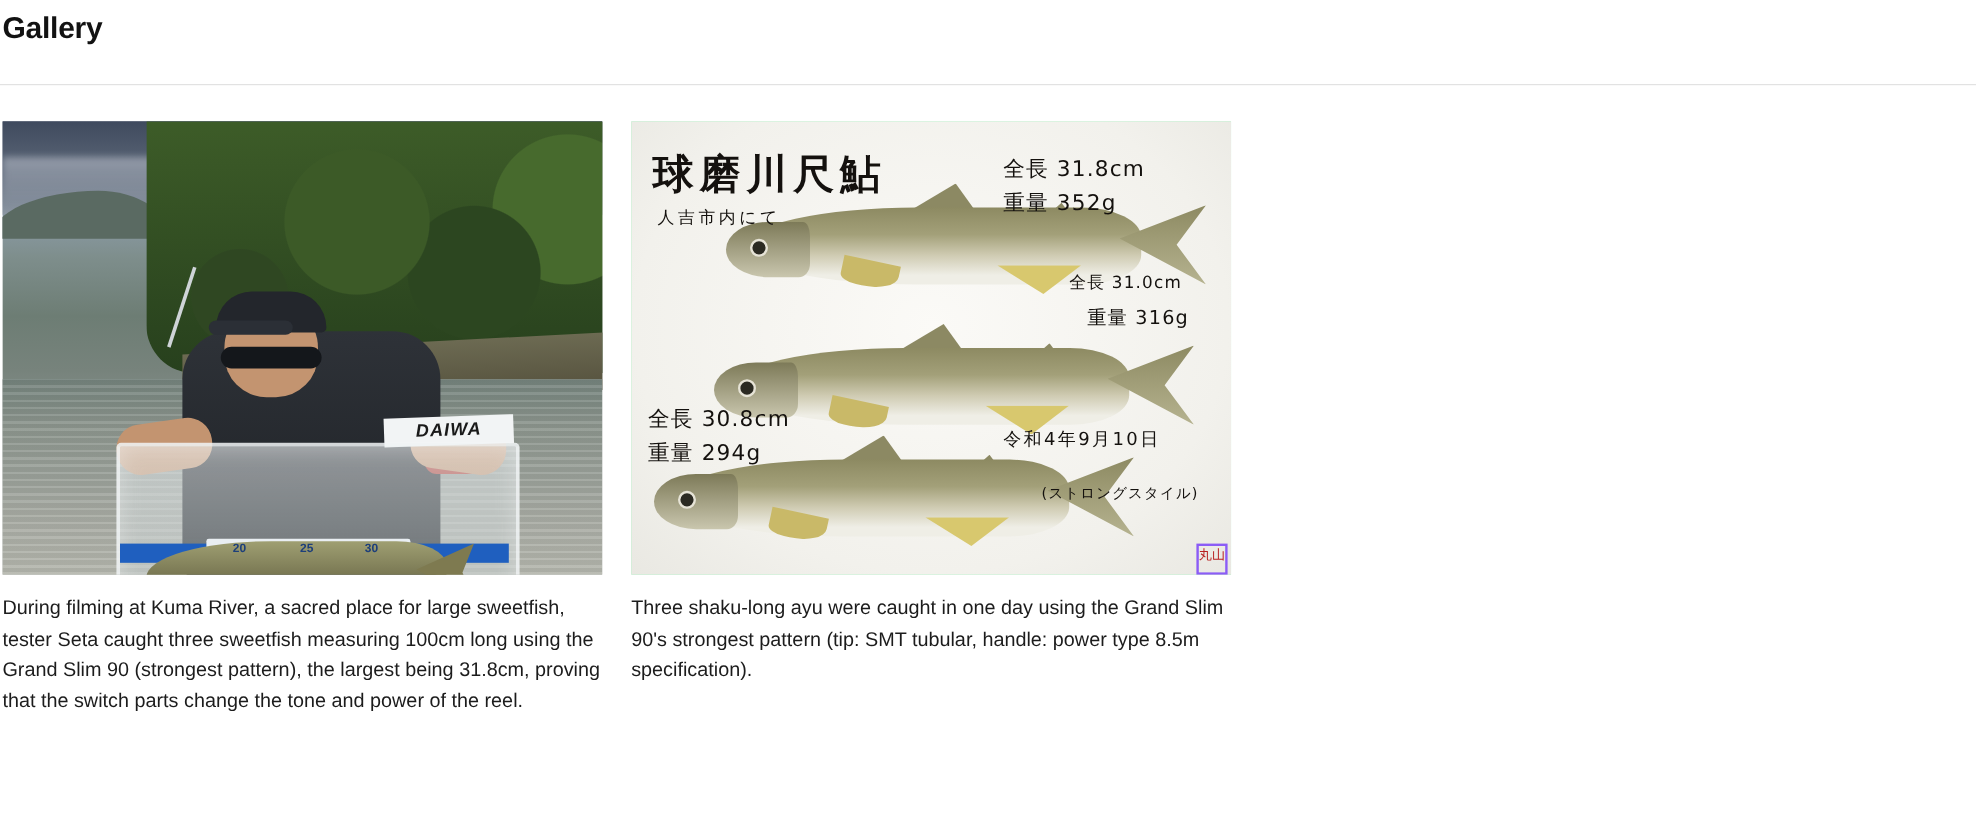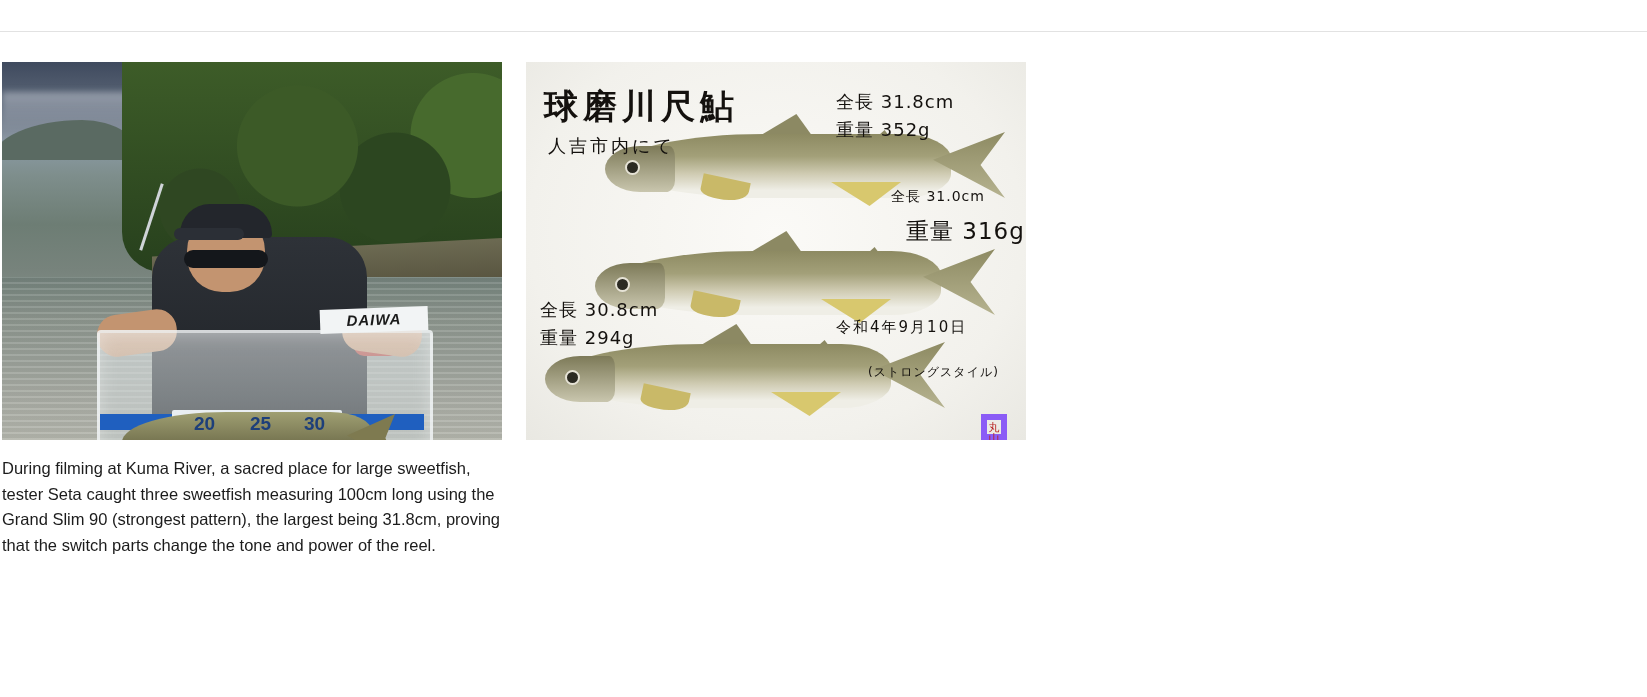--- a/index.html
+++ b/index.html
@@ -139,21 +139,21 @@
   }
   .case-band {
     position:absolute; left:98px; top:352px; width:324px; height:16px;
     background:#1f5fbf;
   }
   .case-scale {
     position:absolute; left:170px; top:348px; width:170px; height:24px;
     background:#e9eef2; border-radius:2px;
   }
   .scale-num {
-    position:absolute; top:351px; font-size:19px; font-weight:bold; color:#1d3f7a;
+    position:absolute; top:351px; font-size:10px; font-weight:bold; color:#1d3f7a;
     font-family:"Liberation Sans", sans-serif;
   }
   .fish-in-case {
     position:absolute; left:120px; top:350px; width:250px; height:60px;
     background: linear-gradient(#9f9f72, #6e6c4a 60%, #4c4a33);
     border-radius: 50% 20% 26% 50% / 60% 40% 40% 60%;
   }
   .fish-tail {
     position:absolute; left:345px; top:352px; width:48px; height:48px;
     background:#7e7a50; clip-path: polygon(0 45%, 100% 0, 80% 50%, 100% 100%);
@@ -188,36 +188,36 @@
   .jp {
     position:absolute;
     font-family: "DejaVu Sans", sans-serif;
     color:#14110e;
     white-space: nowrap;
   }
   .jp-title {
     left:18px; top:22px; font-size:34px; font-weight:bold; letter-spacing:5px;
   }
   .jp-sub {
-    left:22px; top:72px; font-size:18px; letter-spacing:3px;
+    left:22px; top:72px; font-size:14px; letter-spacing:3px;
   }
   .jp-m1a { left:310px; top:28px; font-size:18px; letter-spacing:1px; }
   .jp-m1b { left:310px; top:56px; font-size:18px; letter-spacing:1px; }
   .jp-m2a { left:365px; top:126px; font-size:14px; letter-spacing:1px; }
-  .jp-m2b { left:380px; top:154px; font-size:23px; letter-spacing:1px; }
+  .jp-m2b { left:380px; top:154px; font-size:16px; letter-spacing:1px; }
   .jp-m3a { left:14px; top:236px; font-size:18px; letter-spacing:1px;text-align:center; }
   .jp-m3b { left:14px; top:264px; font-size:18px; letter-spacing:1px;text-align:right; }
   .jp-date { left:310px; top:256px; font-size:15px; letter-spacing:2px; }
   .jp-style { left:342px; top:302px; font-size:12px; letter-spacing:1px; }
   .jp-angler { left:300px; top:318px; font-size:25px; letter-spacing:6px; font-weight:bold;}
   .jp-weigh { left:322px; top:358px; font-size:15px; letter-spacing:2px;margin-top:24px; }
   .seal {
-    position:absolute; left:455px; top:352px; width:26px; height:26px;
-    border:6px solid #8b5cf6; color:#b81f1f; font-size:11px; line-height:11px;
-    text-align:center; padding-top:2px; box-sizing:border-box;
+    position:absolute; left:471px; top:352px; width:26px; height:26px;
+    border:2px solid #8b5cf6; color:#b81f1f; font-size:11px; line-height:11px;
+    padding-top:2px; box-sizing:border-box;
     font-family:"DejaVu Sans", sans-serif;
   }
   .ayu {
     position:absolute;
     width: 430px; height: 92px;
   }
   .ayu .body {
     position:absolute; left:40px; top:14px; width:330px; height:64px;
     background: linear-gradient(180deg, #8d8a62 0%, #a3a079 35%, #cfcbb2 62%, #efeee6 88%);
     border-radius: 52% 18% 18% 52% / 60% 46% 46% 60%;
@@ -255,20 +255,21 @@
   }
   .ayu-1 { left:55px; top:58px; }
   .ayu-2 { left:45px; top:175px; }
   .ayu-3 { left:-5px; top:268px; }
 </style>
 </head>
 <body>
 
 <div class="page">
 
+  <h1 class="gallery-title">Gallery</h1>
   <div class="title-rule"></div>
 
   <div class="gallery-grid">
 
     <div class="gallery-item">
       <div class="figure">
         <div class="photo-river">
           <div class="sky"></div>
           <div class="cloudband"></div>
           <div class="hill-left"></div>
@@ -343,16 +344,17 @@
           <div class="jp jp-m2a">全長 31.0cm</div>
           <div class="jp jp-m2b">重量 316g</div>
           <div class="jp jp-m3a">全長 30.8cm</div>
           <div class="jp jp-m3b">重量 294g</div>
           <div class="jp jp-date">令和4年9月10日</div>
           <div class="jp jp-style">(ストロングスタイル)</div>
           <div class="jp jp-weigh">検量 丸山水産</div>
           <div class="seal">丸山</div>
         </div>
       </div>
+      <p class="caption">Three shaku-long ayu were caught in one day using the Grand Slim 90's strongest pattern (tip: SMT tubular, handle: power type 8.5m specification).</p>
     </div>
 
   </div>
 </div>
 
 </body></html>

